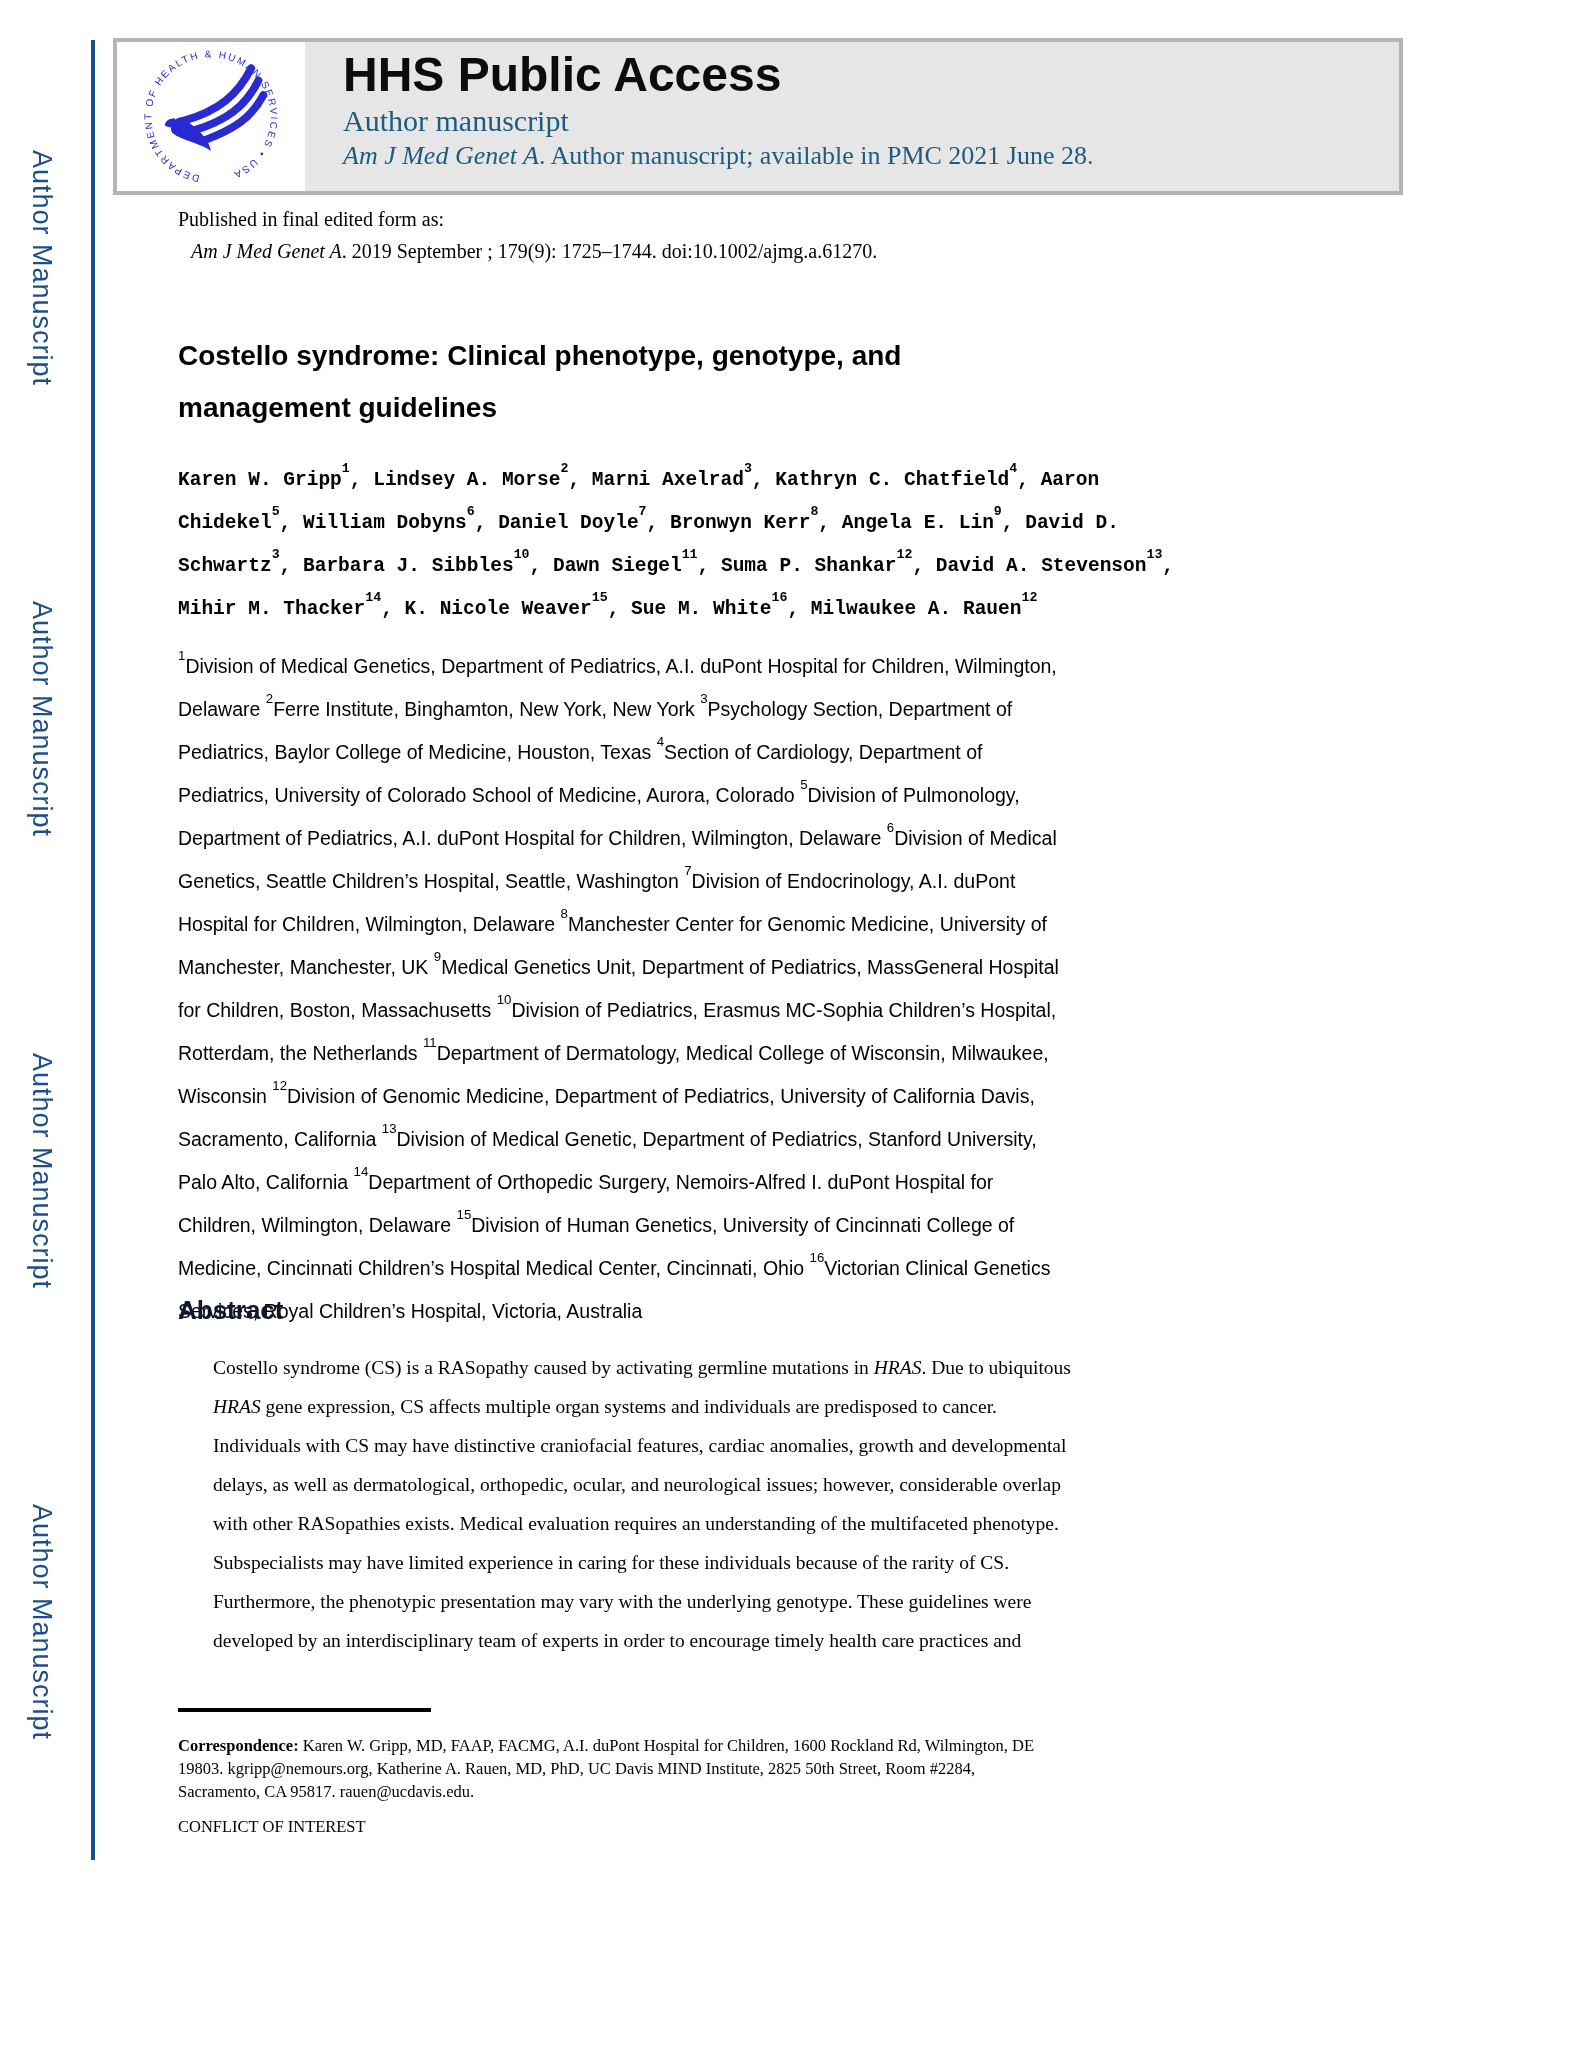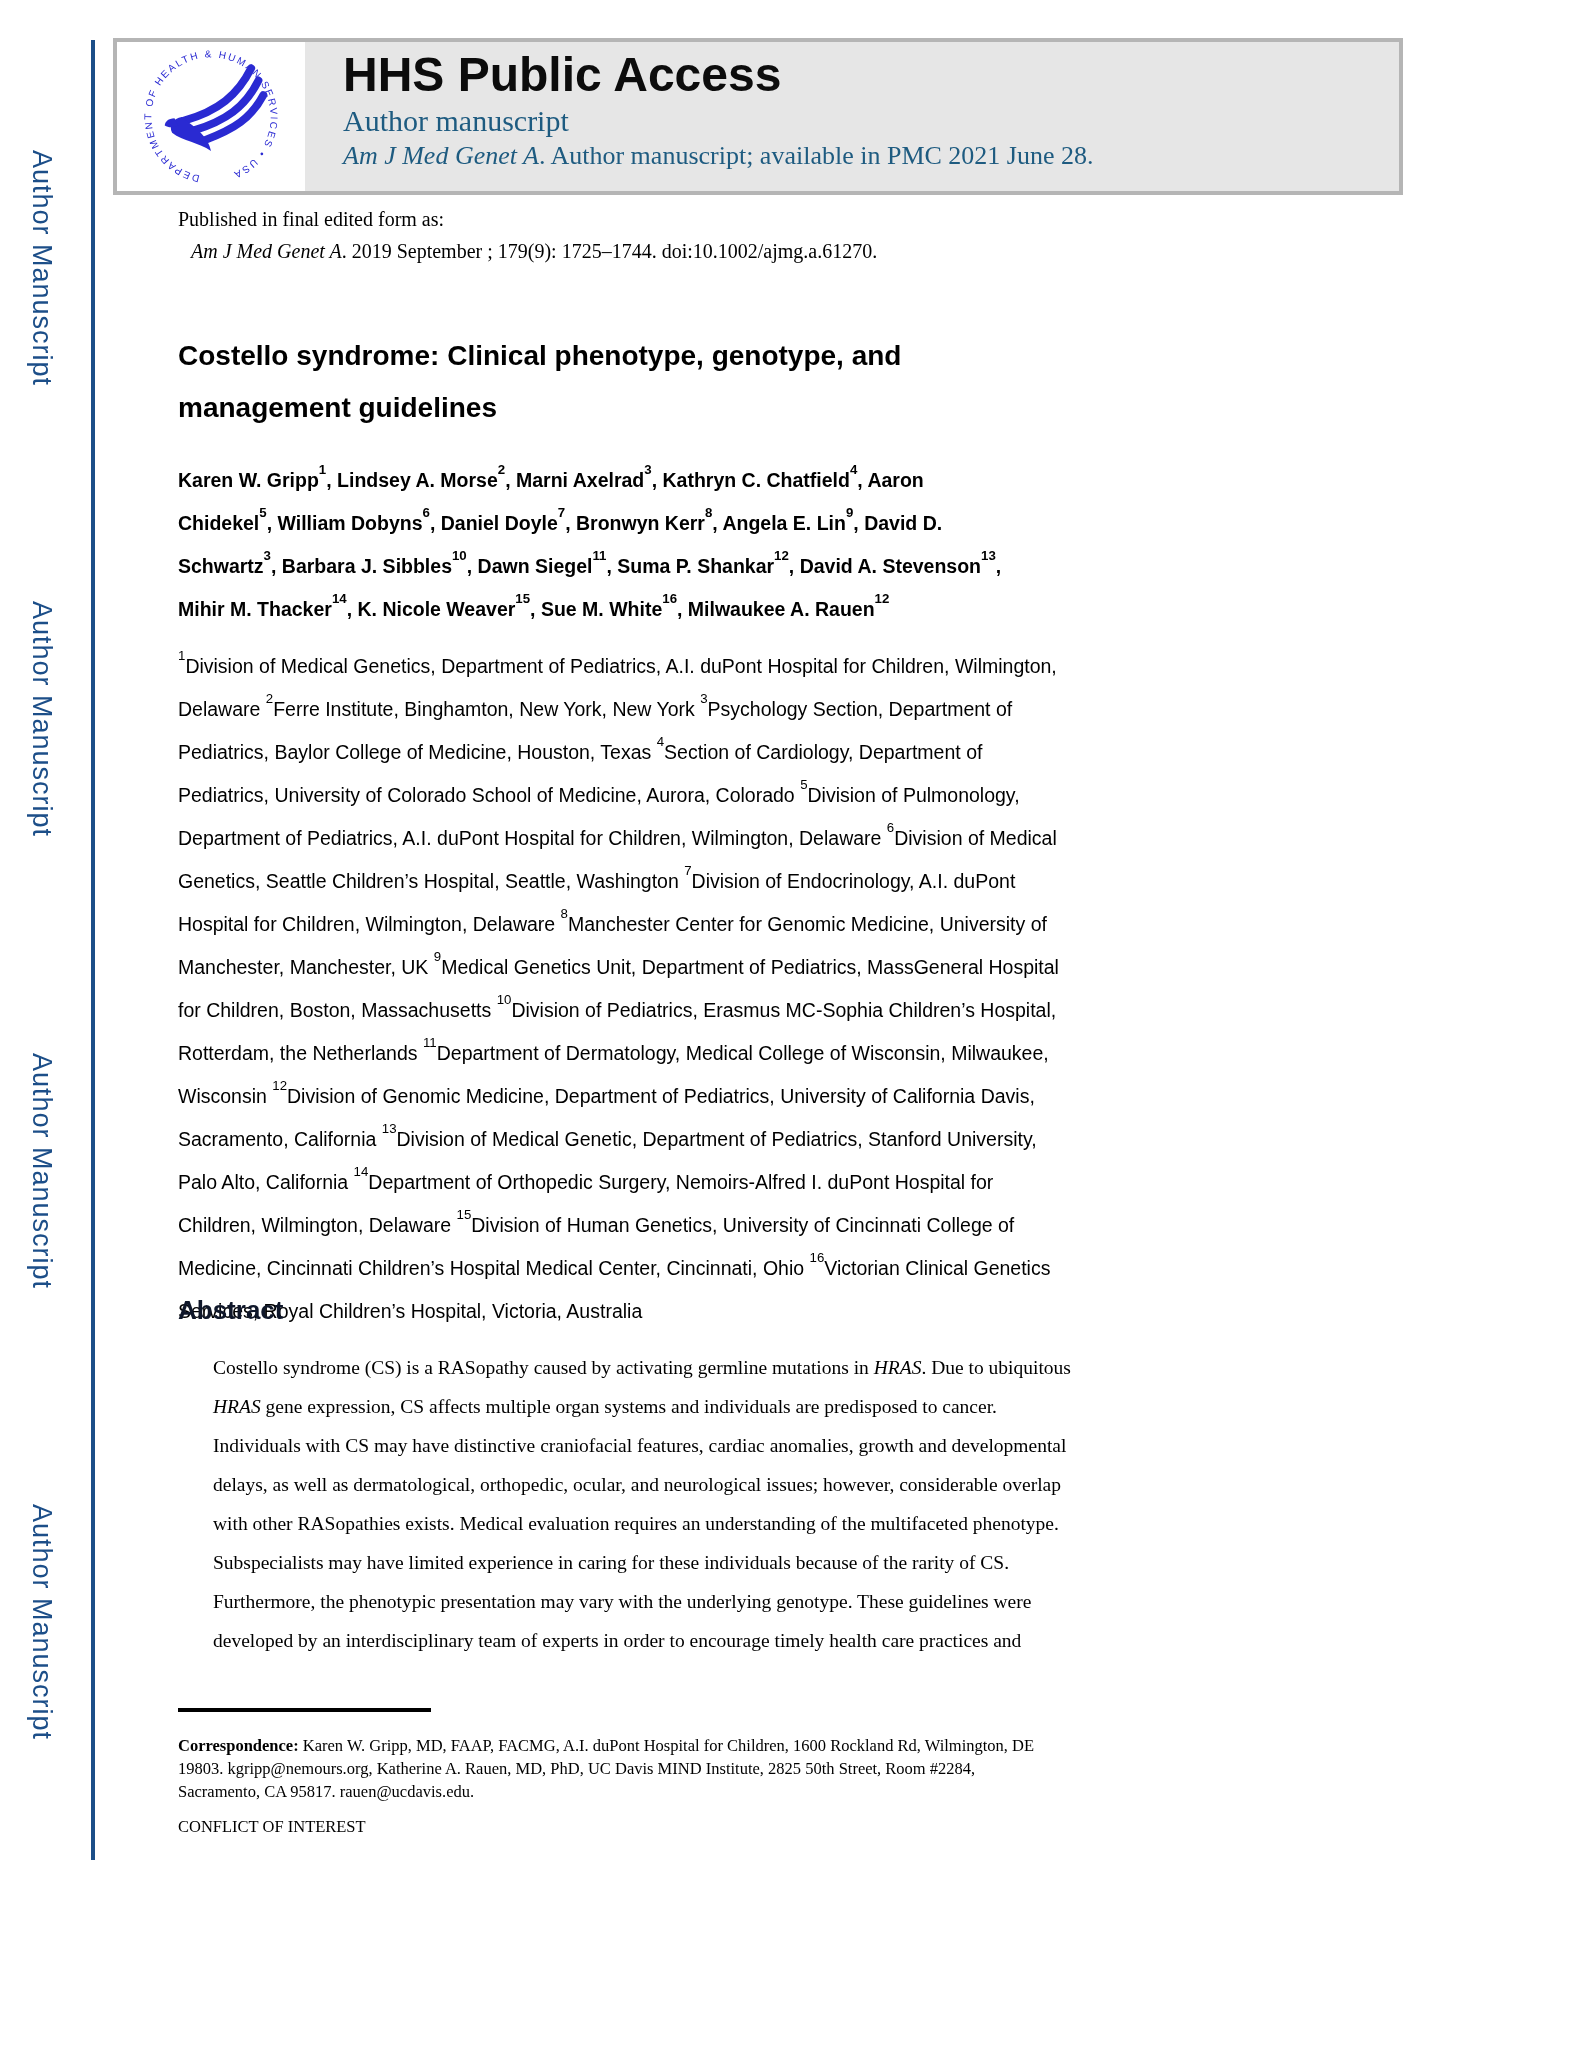--- a/index.html
+++ b/index.html
@@ -26,21 +26,21 @@
   .hhs-cite{font-size:26px;line-height:30px;color:#1e5b80;margin-top:3px;}
   .hhs-cite em{font-style:italic;}
   
   .published{position:absolute;left:178px;top:203px;font-size:20px;line-height:32px;}
   .pub-cite{padding-left:13px;}
   .pub-cite em{font-style:italic;}
   
   .title{position:absolute;left:178px;top:330px;margin:0;font-family:"Liberation Sans",sans-serif;
     font-weight:bold;font-size:28px;line-height:52px;color:#000;}
   
-  .authors{position:absolute;left:178px;top:459px;font-family:Liberation Sans, sans-serif;
+  .authors{position:absolute;left:178px;top:459px;font-family:Liberation Mono, monospace;
     font-weight:bold;font-size:19.5px;line-height:43px;white-space:nowrap;}
   .sup{font-size:0.68em;position:relative;top:-0.45em;line-height:0;font-weight:inherit;}
   
   .affils{position:absolute;left:178px;top:645px;width:895px;
     font-family:"Liberation Sans",sans-serif;font-size:19.5px;line-height:43px;}
   
   .abs-head{position:absolute;left:178px;top:1295px;margin:0;font-family:"Liberation Sans",sans-serif;
     font-size:26px;font-weight:bold;color:#0f172a;}
   .abs-body{position:absolute;left:213px;top:1348px;width:860px;font-size:19.5px;line-height:39px;}
   .abs-body em{font-style:italic;}

